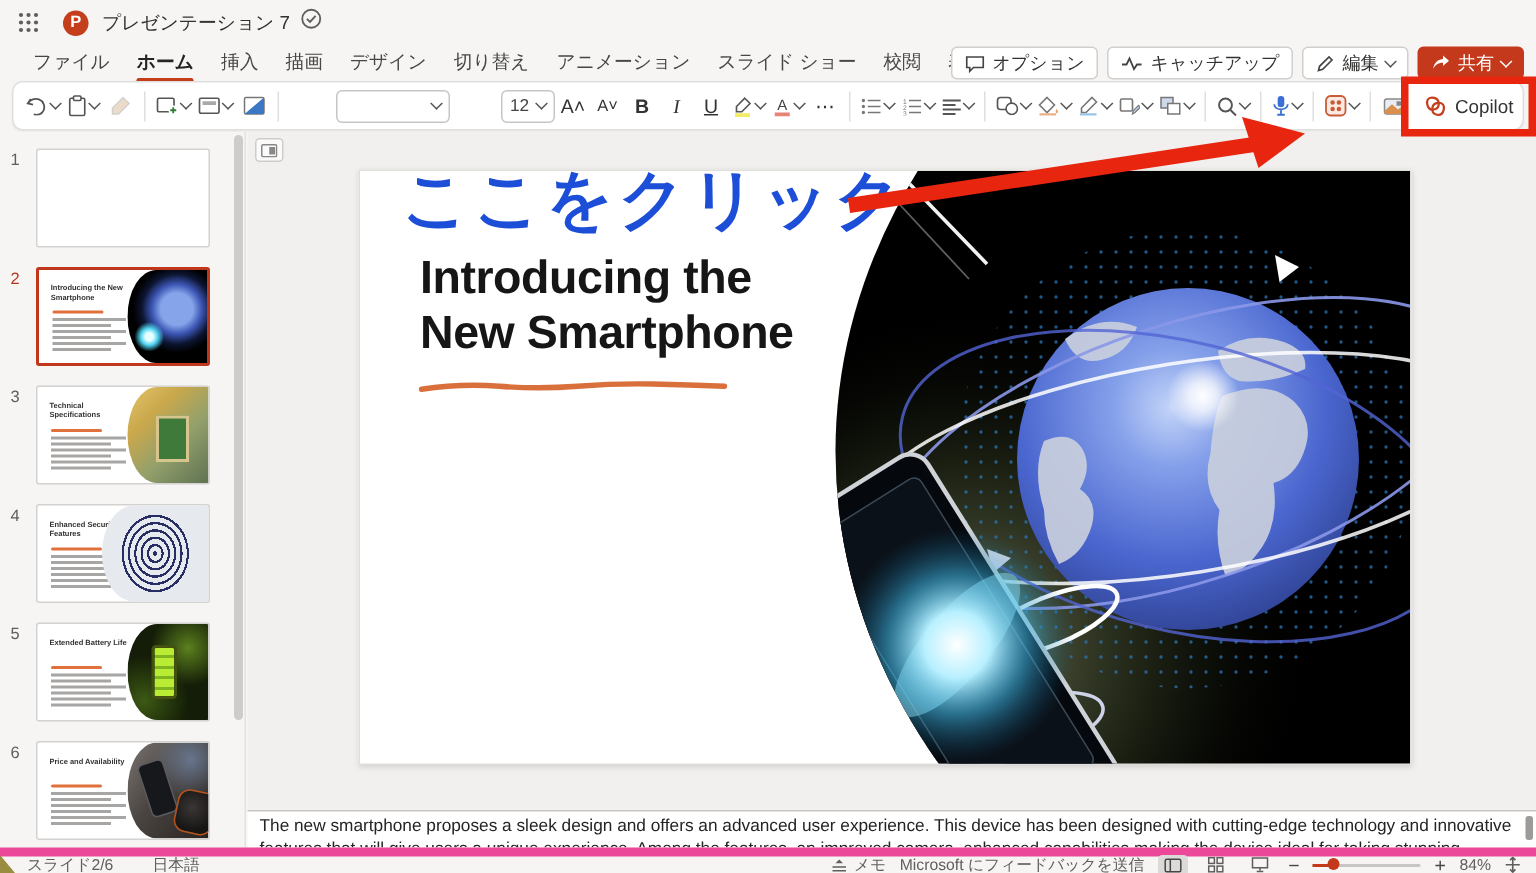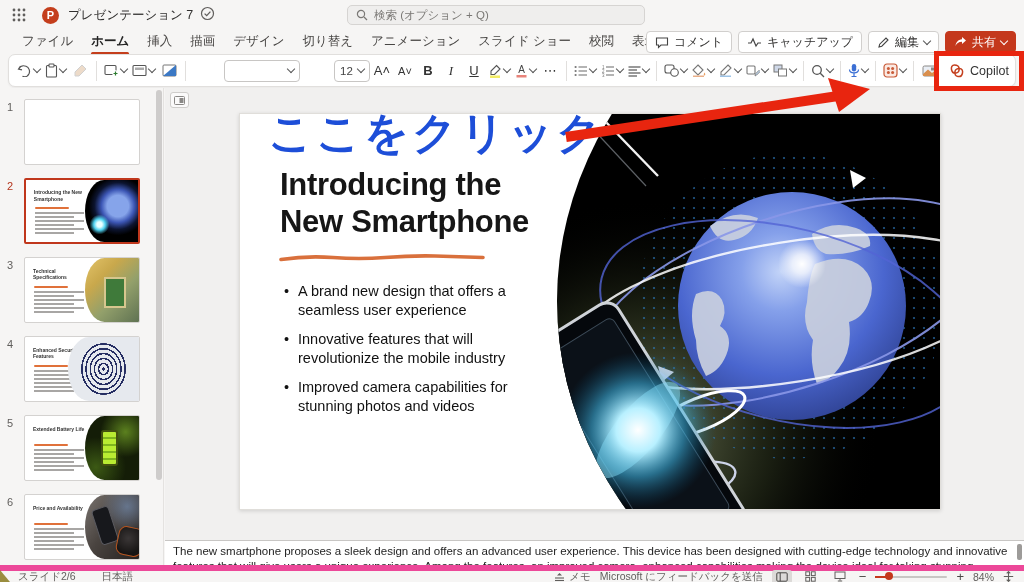--- a/index.html
+++ b/index.html
@@ -123,27 +123,20 @@
       </svg>
   </div>
   <div class="ppt-logo">P</div>
   <div class="doc-title">プレゼンテーション 7</div>
   <div class="saved-icon">
     <svg width="15" height="15" viewBox="0 0 15 15">
         <circle cx="7.5" cy="7.5" r="6" fill="none" stroke="#605e5c" stroke-width="1.2"></circle>
         <path d="M4.6 7.6 L6.7 9.6 L10.4 5.6" fill="none" stroke="#605e5c" stroke-width="1.3"></path>
       </svg>
   </div>
-  <div class="searchbox">
-    <svg width="12" height="12" viewBox="0 0 12 12">
-        <circle cx="5" cy="5" r="3.6" fill="none" stroke="#7a7875" stroke-width="1.2"></circle>
-        <line x1="8" y1="8" x2="11" y2="11" stroke="#7a7875" stroke-width="1.2"></line>
-      </svg>
-    <span>検索 (オプション + Q)</span>
-  </div>
 </div>
 
 <div class="menubar">
   <div class="tabs">
     <div class="tab">ファイル</div>
     <div class="tab active">ホーム</div>
     <div class="tab">挿入</div>
     <div class="tab">描画</div>
     <div class="tab">デザイン</div>
     <div class="tab">切り替え</div>
@@ -152,21 +145,21 @@
     <div class="tab">校閲</div>
     <div class="tab">表示</div>
     <div class="tab">ヘルプ</div>
   </div>
 </div>
 <div class="menu-right">
   <div class="mbtn">
     <svg width="14" height="13" viewBox="0 0 14 13">
         <path d="M1.5 2 h11 v7 h-6.5 L3.5 11.5 V9 H1.5 Z" fill="none" stroke="#444" stroke-width="1.1"></path>
       </svg>
-    <span>コメント</span>
+    <span>オプション</span>
   </div>
   <div class="mbtn">
     <svg width="15" height="11" viewBox="0 0 15 11">
         <path d="M1 6 h3 l2 -4 l3 7 l2 -3 h3" fill="none" stroke="#444" stroke-width="1.2"></path>
       </svg>
     <span>キャッチアップ</span>
   </div>
   <div class="mbtn">
     <svg width="13" height="13" viewBox="0 0 13 13">
         <path d="M2 11 L2.7 8.2 L9 2 L11 4 L4.8 10.2 Z" fill="none" stroke="#444" stroke-width="1.1"></path>
@@ -498,25 +491,20 @@
     <svg width="11" height="9" viewBox="0 0 11 9">
         <rect x="0.5" y="0.5" width="10" height="8" rx="1" fill="none" stroke="#8a8886" stroke-width="1"></rect>
         <rect x="5.5" y="2" width="4" height="5" fill="#8a8886"></rect>
       </svg>
   </div>
   <div class="slide">
     <div class="s-title">Introducing the New Smartphone</div>
     <svg class="s-underline" width="208" height="9" viewBox="0 0 208 9">
         <path d="M3 5.5 q26 -4 52 -2 t52 0 t50 -1.5 t48 1.5" stroke="#d9703c" stroke-width="3.6" fill="none" stroke-linecap="round"></path>
       </svg>
-    <ul class="s-bullets">
-      <li>A brand new design that offers a seamless user experience</li>
-      <li>Innovative features that will revolutionize the mobile industry</li>
-      <li>Improved camera capabilities for stunning photos and videos</li>
-    </ul>
     <svg class="s-img" viewBox="0 0 390 397" width="390" height="397">
       <defs>
         <clipPath id="blackclip">
             <ellipse cx="531" cy="187" rx="524" ry="420"></ellipse>
           </clipPath>
         <radialGradient id="globe" cx="45%" cy="35%" r="78%">
           <stop offset="0%" stop-color="#c3d4f8"></stop>
             <stop offset="22%" stop-color="#85a0ea"></stop>
           <stop offset="58%" stop-color="#4a66cf"></stop>
             <stop offset="100%" stop-color="#243379"></stop>

